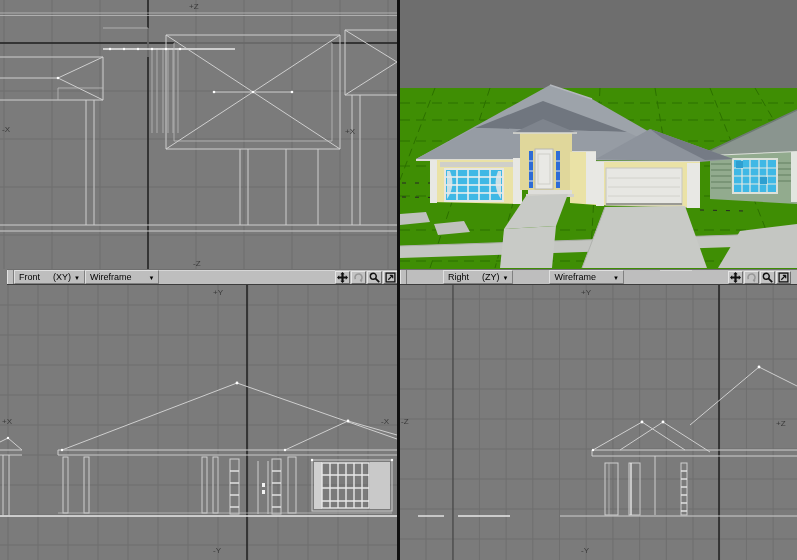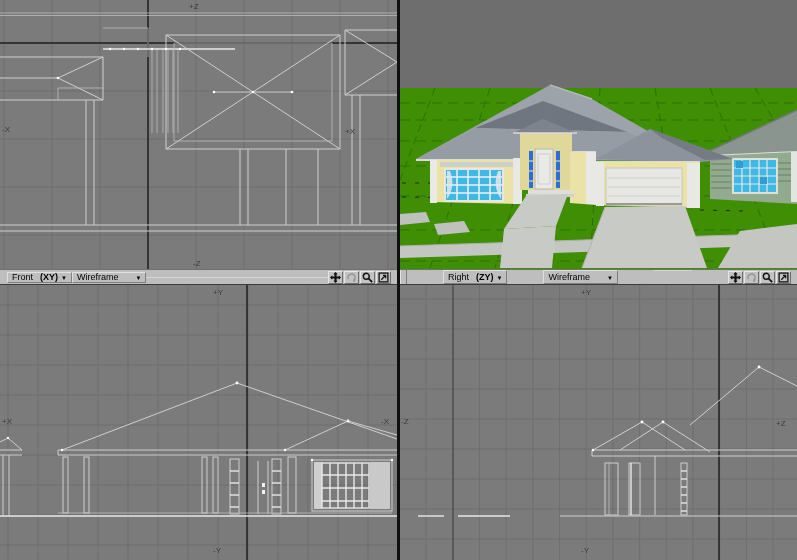--- a/index.html
+++ b/index.html
@@ -8,26 +8,26 @@
   .vp{position:absolute;overflow:hidden;}
   .vp svg{display:block;}
   .vp-tl{left:0;top:0;width:397px;height:269px;}
   .vp-tr{left:400px;top:0;width:397px;height:269px;}
   .vp-bl{left:0;top:285px;width:397px;height:275px;}
   .vp-br{left:400px;top:285px;width:397px;height:275px;}
   .divider{position:absolute;left:397px;top:0;width:3px;height:560px;background:#101010;}
   .tbar{position:absolute;top:269px;height:16px;width:397px;background:#BEBEBE;
         border-top:1px solid #6f6f6f;border-bottom:1px solid #3c3c3c;box-sizing:border-box;
         display:flex;align-items:stretch;font-size:9px;color:#000;}
-  .tbar-left{left:0;align-items:center;} .tbar-right{left:400px;gap:36px;}
+  .tbar-left{left:7px;} .tbar-right{left:400px;gap:36px;}
   .grip{width:5px;background:#BEBEBE;border-right:1px solid #7d7d7d;border-left:1px solid #e2e2e2;}
   .vbtn{display:flex;align-items:center;gap:3px;padding:0 4px;background:#BEBEBE;
         border:1px solid;border-color:#e0e0e0 #808080 #808080 #e0e0e0;
         font-family:"Liberation Sans",sans-serif;font-size:9px;line-height:1;cursor:default;}
-  .vbtn .proj{margin-left:4px;font-weight:bold;}
+  .vbtn .proj{margin-left:10px;}
   .arr{font-size:6px;line-height:1;transform:translateY(1px);}
   .tspacer{flex:1;border-top:1px solid #d6d6d6;}
   .icons{display:flex;align-items:center;gap:1px;padding-right:6px;}
   .ibtn{width:15px;height:13px;padding:0;display:flex;align-items:center;justify-content:center;
         background:#C3C3C3;border:1px solid;border-color:#e6e6e6 #6e6e6e #6e6e6e #e6e6e6;}
   .gridlayer line{stroke:#6F6F6F;stroke-width:1;}
   .axlbl{font-family:"Liberation Sans",sans-serif;font-size:8px;fill:#3A3A3A;}
   .wire{stroke:#CFCFCF;stroke-width:1;fill:none;}
   .wireb{stroke:#E9E9E9;stroke-width:1.4;fill:none;}
   .wired{stroke:#BDBDBD;stroke-width:0.8;fill:none;}

